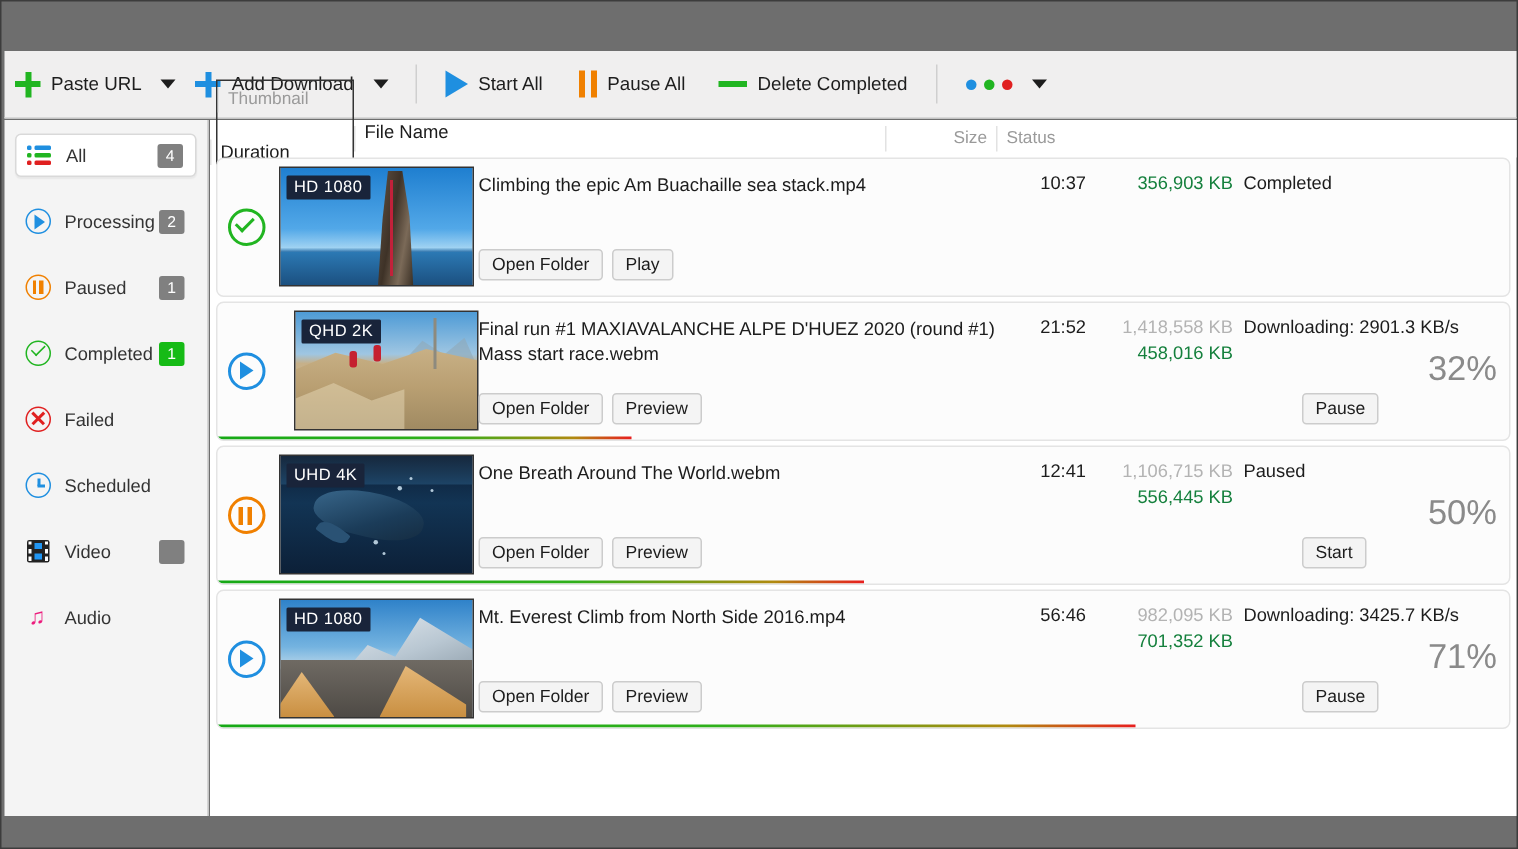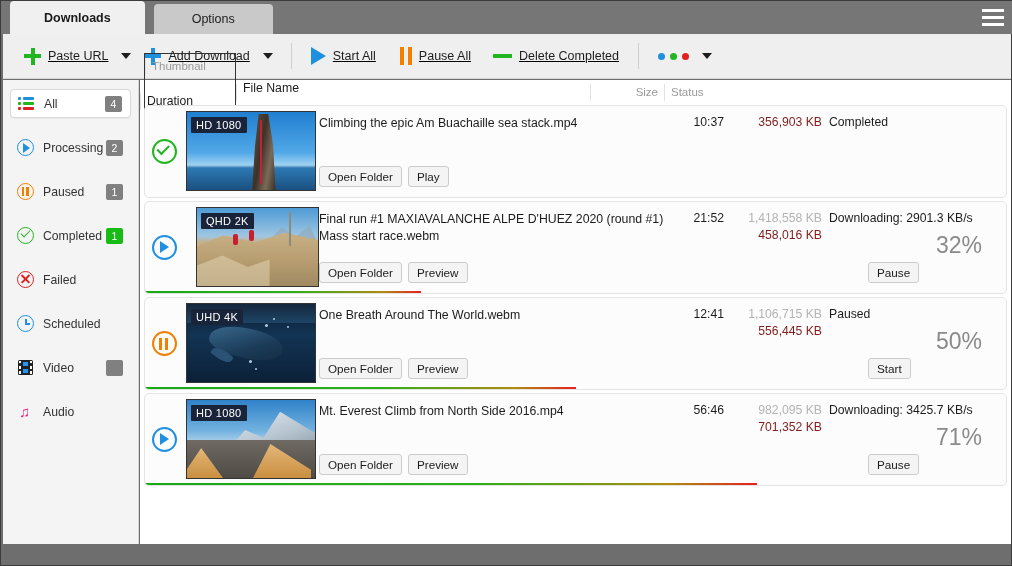--- a/index.html
+++ b/index.html
@@ -44,22 +44,20 @@
   }
   .hamburger span { display: block; width: 22px; height: 3px; background: #fff; }
 
   
   .toolbar {
     position: absolute; left: 2px; top: 33px;
     width: 1008px; height: 45px;
     background: #f0efef;
     border-bottom: 1px solid #d8d8d8;
     display: flex; align-items: center;
-    padding-left: 14px;
-    text-decoration: underline;
   }
   .tbtn {
     display: flex; align-items: center; gap: 7px;
     height: 34px; padding: 0 7px;
     font-size: 12.5px; color: #1d1d1d;
     cursor: default; white-space: nowrap;
   }
   .caret {
     width: 22px; height: 34px;
     display: flex; align-items: center; justify-content: center;
@@ -321,23 +319,23 @@
     border: 1px solid #ccc; border-radius: 3px;
     font-size: 11.7px; color: #1c1c1c;
     display: flex; align-items: center;
     cursor: default; white-space: nowrap;
   }
 
   
   .right { width: 322px; flex: 0 0 322px; position: relative; padding-top: 9px; }
   .dur { position: absolute; left: 0; top: 9px; width: 40px; text-align: right; font-size: 12.2px; color: #1c1c1c; }
   .sz-tot { position: absolute; left: 46px; top: 9px; width: 92px; text-align: right; font-size: 12.2px; color: #b3b3b3; }
-  .sz-done { position: absolute; left: 46px; top: 26px; width: 92px; text-align: right; font-size: 12.2px; color: #7f1d1d; }
+  .sz-done { position: absolute; left: 46px; top: 26px; width: 92px; text-align: right; font-size: 12.2px; color: #15803d; }
   .st-txt { position: absolute; left: 145px; top: 9px; font-size: 12.2px; color: #1c1c1c; white-space: nowrap; }
-  .pct { position: absolute; right: 24px; top: 30px; font-size: 23px; color: #8a8a8a; }
+  .pct { position: absolute; right: 8px; top: 30px; font-size: 23px; color: #8a8a8a; }
   .act { position: absolute; left: 168px; bottom: 10px; margin-left: 16px; }
 
   .pbar { position: absolute; left: 0; bottom: 0; height: 2.5px; }
   .pbar i { display: block; height: 2.5px; background: linear-gradient(90deg,#16a916 0%, #2fb01b 55%, #b08a10 86%, #e81f1f 100%); }
 
   
   .statusbar {
     position: absolute; left: 2px; bottom: 2px;
     width: 1008px; height: 19px;
     background: #f0efef;
@@ -359,33 +357,20 @@
     position: absolute; left: 0; top: 6px; width: 0; height: 0;
     border-left: 5.5px solid transparent; border-right: 5.5px solid transparent;
     border-top: 7px solid #6e6e6e;
   }
 </style>
 </head>
 <body>
 
 <div class="window">
 
-  <div class="tabbar">
-    <div class="tab active">
-      <span>Downloads</span>
-    </div>
-    <div class="tab inactive">
-      <span>Options</span>
-    </div>
-    <div class="hamburger">
-      <span></span>
-        <span></span>
-        <span></span>
-    </div>
-  </div>
 
   <div class="toolbar">
     <div class="tbtn">
       <span class="plus green"></span>
       <span>Paste URL</span>
     </div>
     <div class="caret">
         <i></i>
       </div>
 

